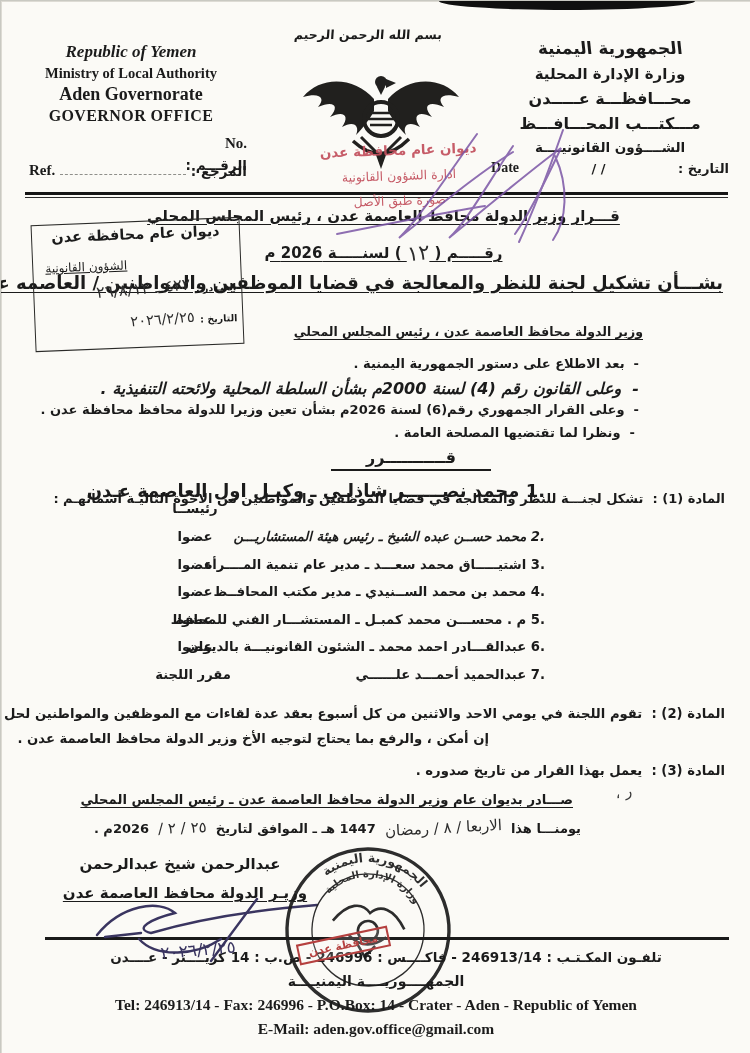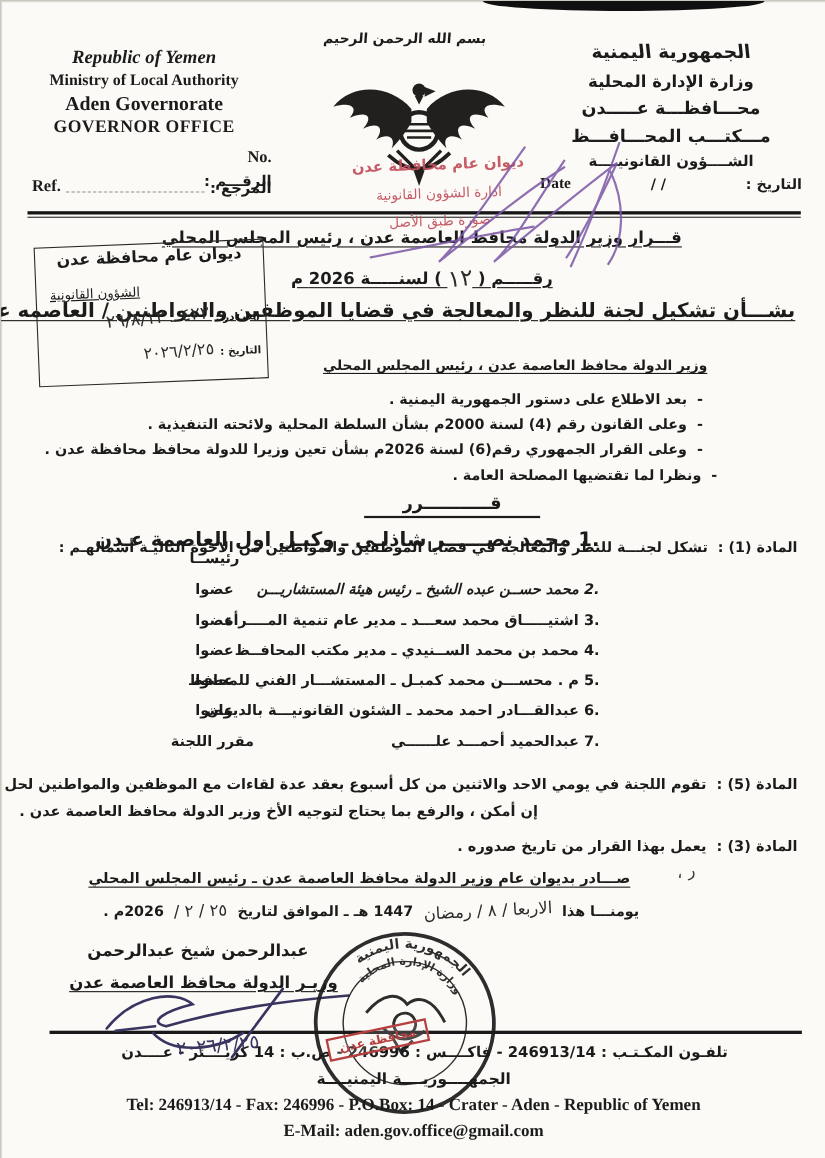--- a/index.html
+++ b/index.html
@@ -109,23 +109,23 @@
     </div>
     <div class="abs ar" style="right:5px;top:88px;">
       <span class="b" style="font-size:9.5px;">التاريخ :</span>
       <span class="hw" style="font-size:14.5px;display:inline-block;transform:rotate(-2deg);letter-spacing:2px;">٢٠٢٦/٢/٢٥</span>
     </div>
   </div>
 
   <div class="abs ar b u" style="right:108px;top:323px;font-size:12.5px;">وزير الدولة محافظ العاصمة عدن ، رئيس المجلس المحلي</div>
 
   <div class="abs ar b" style="right:112px;top:355px;font-size:13px;">-&nbsp;&nbsp;<span>بعد الاطلاع على دستور الجمهورية اليمنية .</span></div>
-  <div class="abs ar b" style="right:112px;top:378px;font-size:13px;">-&nbsp;&nbsp;<span>وعلى القانون رقم (4) لسنة 2000م بشأن السلطة المحلية ولائحته التنفيذية .</span></div>
+  <div class="abs ar b" style="right:112px;top:378px;font-size:16px;font-style:italic;">-&nbsp;&nbsp;<span>وعلى القانون رقم (4) لسنة 2000م بشأن السلطة المحلية ولائحته التنفيذية .</span></div>
   <div class="abs ar b" style="right:112px;top:401px;font-size:13px;">-&nbsp;&nbsp;<span>وعلى القرار الجمهوري رقم(6) لسنة 2026م بشأن تعين وزيرا للدولة محافظ محافظة عدن .</span></div>
-  <div class="abs ar b" style="right:99px;top:424px;font-size:13px;text-align:center;">-&nbsp;&nbsp;<span>ونظرا لما تقتضيها المصلحة العامة .</span></div>
+  <div class="abs ar b" style="right:116px;top:424px;font-size:13px;text-align:center;">-&nbsp;&nbsp;<span>ونظرا لما تقتضيها المصلحة العامة .</span></div>
 
   <div class="abs ar b center" style="left:330px;top:447px;width:160px;font-size:16px;border-bottom:2px solid #1b1b1b;padding-bottom:2px;">قـــــــــــرر</div>
 
   <div class="abs ar b" style="right:26px;top:490px;font-size:13px;">
     <span>المادة (1) :</span>&nbsp;
     <span>تشكل لجنـــة للنظر والمعالجة في قضايا الموظفين والمواطنين من الاخوة التاليـة أسمائهـم :</span>
   </div>
 
   <div class="abs ar b" style="right:206px;top:479px;font-size:18px;margin-left:25px;"><span class="num">1.</span>&nbsp;<span>محمد نصــــــر شاذلـي ـ وكيـل اول العاصمة عـدن</span></div>
   <div class="abs ar b" style="left:166px;top:500px;width:56px;text-align:center;font-size:13.2px;">رئيســا</div>
@@ -142,21 +142,21 @@
   <div class="abs ar b" style="right:206px;top:611px;font-size:13.2px;"><span class="num">5.</span>&nbsp;<span>م . محســـن محمد كمبـل ـ المستشـــار الفني للمحافظ</span></div>
   <div class="abs ar b" style="left:166px;top:611px;width:56px;text-align:center;font-size:13.2px;">عضوا</div>
 
   <div class="abs ar b" style="right:206px;top:638px;font-size:13.2px;"><span class="num">6.</span>&nbsp;<span>عبدالقـــادر احمد محمد ـ الشئون القانونيـــة بالديوان</span></div>
   <div class="abs ar b" style="left:166px;top:638px;width:56px;text-align:center;font-size:13.2px;">عضوا</div>
 
   <div class="abs ar b" style="right:206px;top:666px;font-size:13.2px;"><span class="num">7.</span>&nbsp;<span>عبدالحميد أحمـــد علــــــي</span></div>
   <div class="abs ar b" style="left:160px;top:666px;width:70px;text-align:center;font-size:13.2px;">مقرر اللجنة</div>
 
   <div class="abs ar b" style="right:26px;top:705px;font-size:13.2px;">
-    <span>المادة (5) :</span>&nbsp;
+    <span>المادة (2) :</span>&nbsp;
     <span>تقوم اللجنة في يومي الاحد والاثنين من كل أسبوع بعقد عدة لقاءات مع الموظفين والمواطنين لحل القضايا</span>
   </div>
   <div class="abs ar b" style="right:262px;top:730px;font-size:13.2px;margin-left:20px;">إن أمكن ، والرفع بما يحتاج لتوجيه الأخ وزير الدولة محافظ العاصمة عدن .</div>
 
   <div class="abs ar b" style="right:26px;top:762px;font-size:13.2px;">
     <span>المادة (3) :</span>&nbsp;
     <span>يعمل بهذا القرار من تاريخ صدوره .</span>
   </div>
 
   <div class="abs ar hw" style="left:614px;top:782px;font-size:15px;transform:rotate(-10deg);color:#3a3a3a;">ر ،</div>

